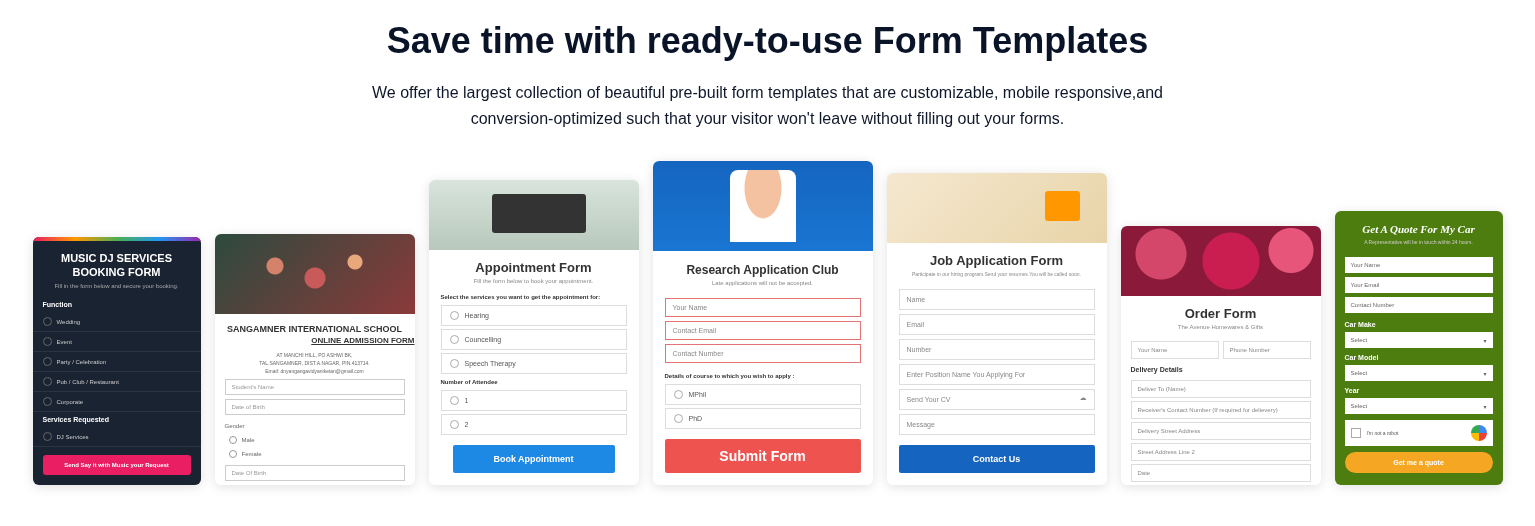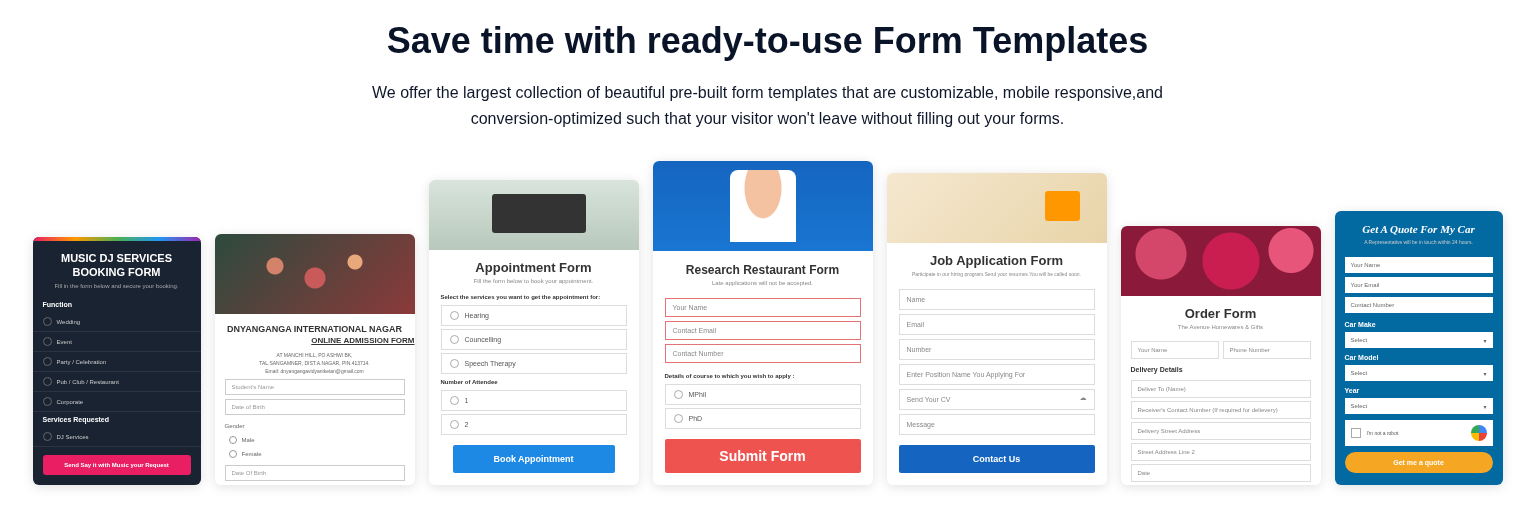--- a/index.html
+++ b/index.html
@@ -56,21 +56,21 @@
 .c5 .btn{margin:10px 12px 12px;background:#1565c0;color:#fff;font-size:9px;font-weight:600;text-align:center;padding:9px;border-radius:2px}
 .c6{width:200px}
 .c6 .img{height:70px;background:#8b1a3a;position:relative;overflow:hidden}
 .c6 .img::before{content:"";position:absolute;inset:0;background:radial-gradient(circle at 20% 40%,#d4476a 25px,transparent 26px),radial-gradient(circle at 55% 50%,#c91e4f 28px,transparent 29px),radial-gradient(circle at 85% 35%,#e8557a 22px,transparent 23px)}
 .c6 h3{font-size:13px;font-weight:600;text-align:center;padding:10px 6px 3px;color:#333}
 .c6 .sub{font-size:6px;text-align:center;color:#888;padding-bottom:8px}
 .c6 .row{display:flex;gap:4px;margin:3px 10px}
 .c6 .inp{border:1px solid #ddd;font-size:6px;padding:5px 6px;color:#888;flex:1;margin:3px 10px}
 .c6 .row .inp{margin:0}
 .c6 .lbl{font-size:7px;font-weight:700;color:#333;padding:4px 10px}
-.c7{width:168px;background:#0369a1;color:#fff;padding:12px 10px}
+.c7{width:168px;background:#4d7c0f;color:#fff;padding:12px 10px}
 .c7 h3{font-size:11px;font-style:italic;font-family:Georgia,serif;text-align:center;padding-bottom:4px}
 .c7 .sub{font-size:5px;text-align:center;color:#ccc;padding-bottom:8px}
 .c7 .inp{background:#fff;color:#666;font-size:6px;padding:5px 6px;margin:4px 0}
 .c7 .lbl{font-size:7px;font-weight:600;padding:4px 0 2px;color:#fff}
 .c7 .sel{background:#fff;color:#666;font-size:6px;padding:5px 6px;margin:2px 0;position:relative}
 .c7 .sel::after{content:"▾";position:absolute;right:6px;color:#666}
 .c7 .cap{background:#fff;padding:5px 6px;margin:6px 0;display:flex;align-items:center;gap:6px;font-size:5px;color:#555}
 .c7 .cap::before{content:"";width:8px;height:8px;border:1px solid #aaa}
 .c7 .cap::after{content:"";margin-left:auto;width:16px;height:16px;background:conic-gradient(#4285f4 0 90deg,#ea4335 90deg 180deg,#fbbc05 180deg 270deg,#34a853 270deg);border-radius:50%}
 .c7 .btn{background:#f5a623;color:#fff;font-size:7px;font-weight:600;text-align:center;padding:7px;border-radius:12px;margin-top:6px}
@@ -95,21 +95,21 @@
     <div class="opt">Party / Celebration</div>
     <div class="opt">Pub / Club / Restaurant</div>
     <div class="opt">Corporate</div>
     <div class="sec">Services Requested</div>
     <div class="opt">DJ Services</div>
     <div class="btn">Send Say it with Music your Request</div>
   </div>
 
   <div class="card c2">
     <div class="img"></div>
-    <h3>DNYANGANGA INTERNATIONAL NAGAR</h3>
+    <h3>SANGAMNER INTERNATIONAL SCHOOL</h3>
     <div class="link">ONLINE ADMISSION FORM</div>
     <div class="meta">AT MANCHI HILL, PO ASHWI BK,</div>
     <div class="meta">TAL.SANGAMNER, DIST.A.NAGAR, PIN.413714.</div>
     <div class="meta">Email: dnyangangavidyaniketan@gmail.com</div>
     <div class="inp">Student's Name</div>
     <div class="inp">Date of Birth</div>
     <div class="lbl">Gender</div>
     <div class="ropt">Male</div>
     <div class="ropt">Female</div>
     <div class="inp">Date Of Birth</div>
@@ -124,21 +124,21 @@
     <div class="ropt">Councelling</div>
     <div class="ropt">Speech Therapy</div>
     <div class="lbl">Number of Attendee</div>
     <div class="ropt">1</div>
     <div class="ropt">2</div>
     <div class="btn">Book Appointment</div>
   </div>
 
   <div class="card c4">
     <div class="img"></div>
-    <h3>Research Restaurant Form</h3>
+    <h3>Research Application Club</h3>
     <div class="sub">Late applications will not be accepted.</div>
     <div class="inp">Your Name</div>
     <div class="inp">Contact Email</div>
     <div class="inp">Contact Number</div>
     <div class="lbl">Details of course to which you wish to apply :</div>
     <div class="ropt">MPhil</div>
     <div class="ropt">PhD</div>
     <div class="btn">Submit Form</div>
   </div>
 

